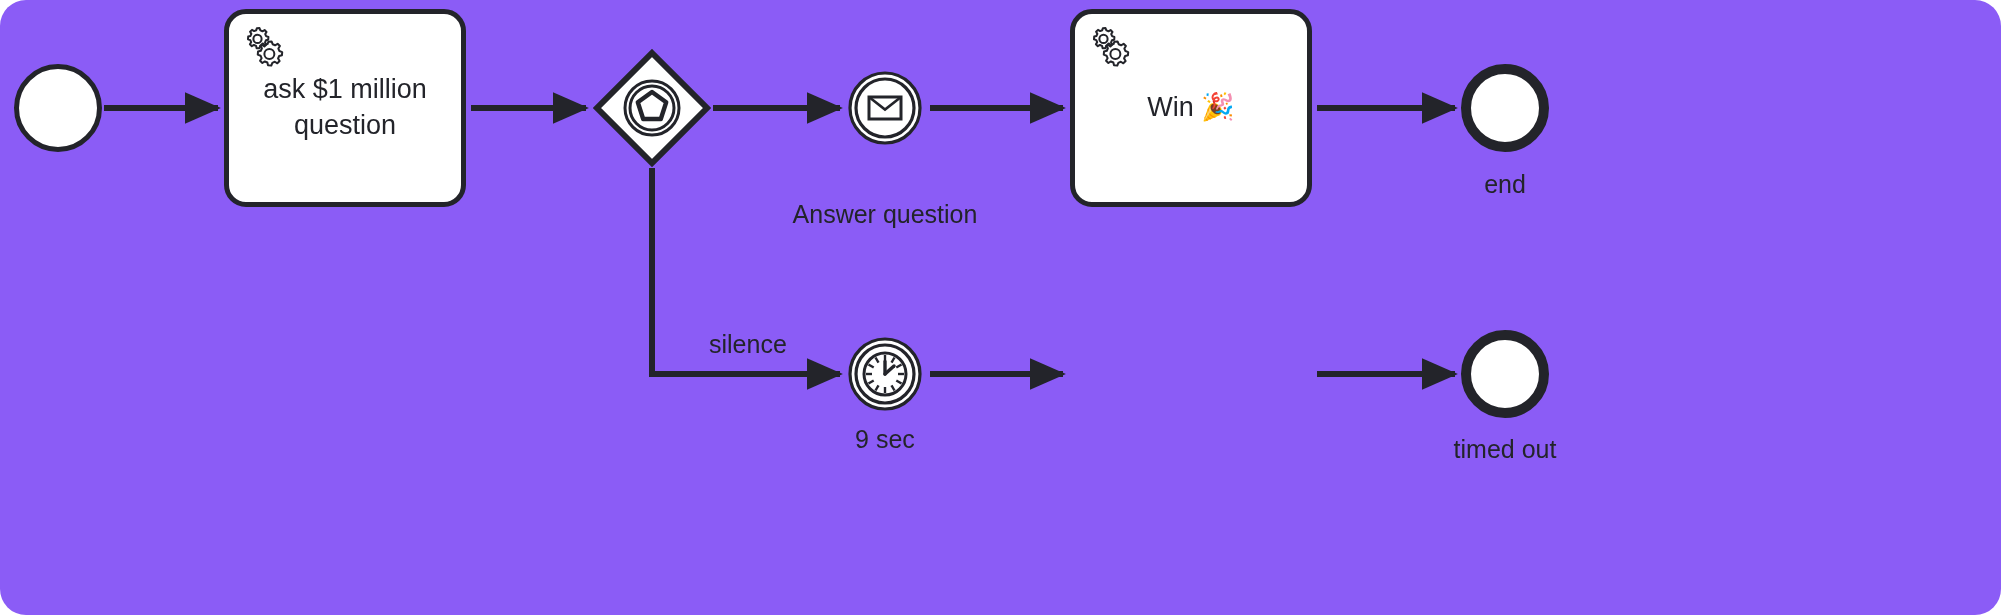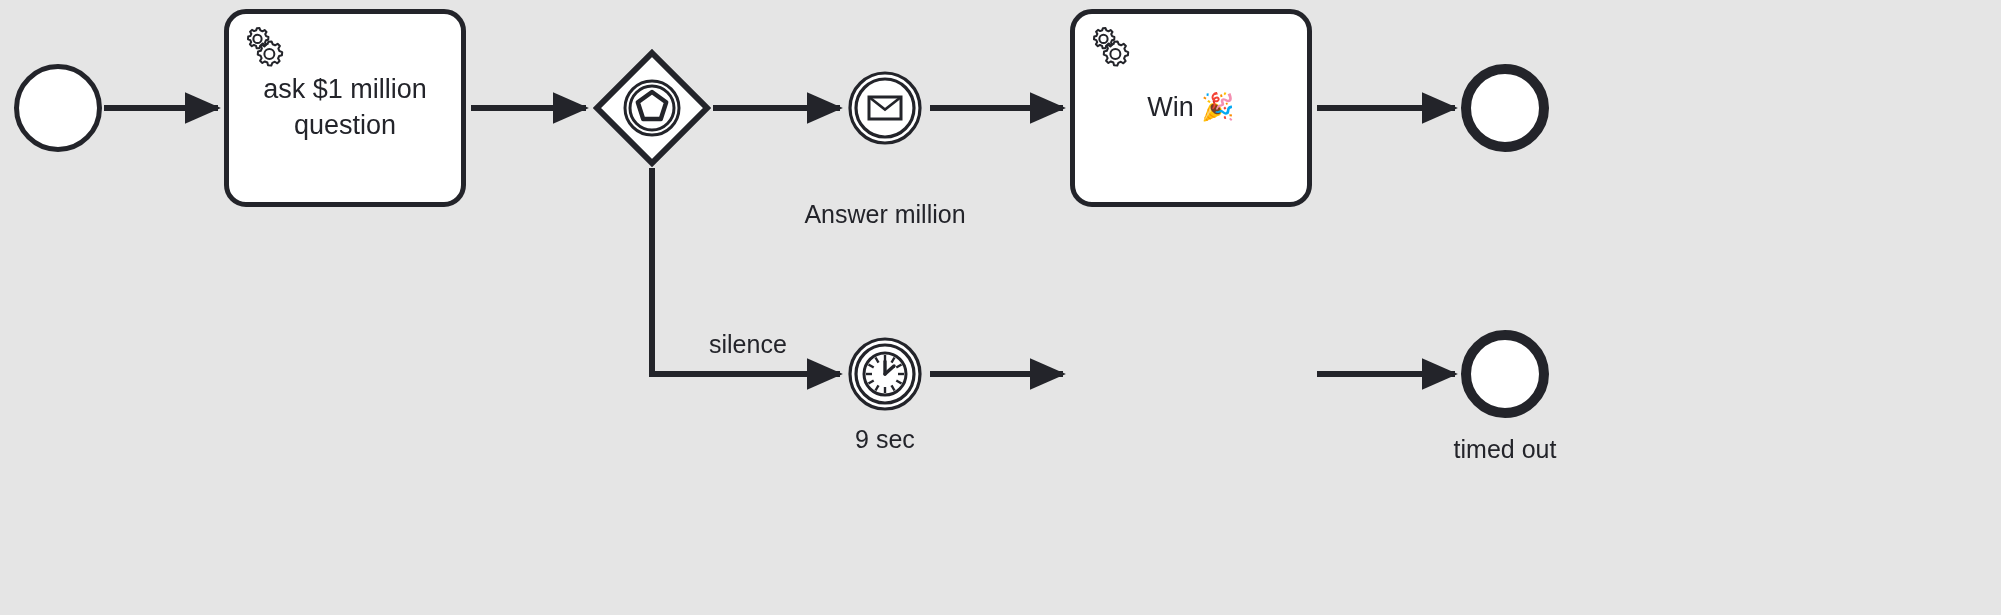--- a/index.html
+++ b/index.html
@@ -8,22 +8,23 @@
     padding: 0;
     background: #ffffff;
   }
   body {
     font-family: "Liberation Sans", sans-serif;
   }
   #canvas {
     position: relative;
     width: 2001px;
     height: 615px;
-    background: #e5e5e5;
+    background: #8b5cf6;
     overflow: hidden;
+    border-radius: 26px;
   }
   #edges {
     position: absolute;
     left: 0;
     top: 0;
     width: 2001px;
     height: 615px;
     pointer-events: none;
   }
   .node {
@@ -151,37 +152,38 @@
   <div class="node interm-event" style="left:847px; top:70px;">
     <svg width="76" height="76" viewBox="0 0 76 76" xmlns="http://www.w3.org/2000/svg">
       <circle cx="38" cy="38" r="35" fill="#ffffff" stroke="#23242a" stroke-width="3.2"></circle>
       <circle cx="38" cy="38" r="29" fill="#ffffff" stroke="#23242a" stroke-width="3.2"></circle>
       <g>
         <rect x="22" y="27" width="32" height="22" fill="#ffffff" stroke="#23242a" stroke-width="3"></rect>
         <path d="M22 27 L38 39.5 L54 27" fill="none" stroke="#23242a" stroke-width="2.6"></path>
       </g>
     </svg>
   </div>
-  <div class="label label-center" style="left:745px; top:200px; width:280px;">Answer million</div>
+  <div class="label label-center" style="left:745px; top:200px; width:280px;">Answer question</div>
 
   <div class="node task" style="left:1070px; top:9px;">
     <span class="task-icon">
       <svg viewBox="0 0 48 48" width="46" height="46" xmlns="http://www.w3.org/2000/svg">
         <g fill="none" stroke="#23242a" stroke-width="2.1" stroke-linejoin="round">
           <path d="M16.5 4.5 l2.8 -0.2 l0.9 2.4 l2.2 0.9 l2.2 -1.3 l2.0 2.0 l-1.3 2.2 l0.9 2.2 l2.4 0.9 l-0.2 2.8 l-2.4 0.6 l-0.9 2.2 l1.3 2.2 l-2.0 2.0 l-2.2 -1.3 l-2.2 0.9 l-0.9 2.4 l-2.8 -0.2 l-0.6 -2.4 l-2.2 -0.9 l-2.2 1.3 l-2.0 -2.0 l1.3 -2.2 l-0.9 -2.2 l-2.4 -0.9 l0.2 -2.8 l2.4 -0.6 l0.9 -2.2 l-1.3 -2.2 l2.0 -2.0 l2.2 1.3 l2.2 -0.9 z"></path>
           <circle cx="17.2" cy="15.6" r="4.3"></circle>
           <path d="M28.5 18.5 l3.4 -0.3 l1.1 2.9 l2.6 1.1 l2.6 -1.6 l2.4 2.4 l-1.6 2.6 l1.1 2.6 l2.9 1.1 l-0.3 3.4 l-2.9 0.7 l-1.1 2.6 l1.6 2.6 l-2.4 2.4 l-2.6 -1.6 l-2.6 1.1 l-1.1 2.9 l-3.4 -0.3 l-0.7 -2.9 l-2.6 -1.1 l-2.6 1.6 l-2.4 -2.4 l1.6 -2.6 l-1.1 -2.6 l-2.9 -1.1 l0.3 -3.4 l2.9 -0.7 l1.1 -2.6 l-1.6 -2.6 l2.4 -2.4 l2.6 1.6 l2.6 -1.1 z"></path>
           <circle cx="29.6" cy="31.3" r="5.2"></circle>
         </g>
       </svg>
     </span>
     <span class="task-label">Win 🎉</span>
   </div>
 
   <div class="node event-circle end-event" style="left:1461px; top:64px;"></div>
+  <div class="label label-center" style="left:1405px; top:170px; width:200px;">end</div>
 
   <div class="label" style="left:678px; top:330px;margin-left:31px;">silence</div>
 
   <div class="node interm-event" style="left:847px; top:336px;">
     <svg width="76" height="76" viewBox="0 0 76 76" xmlns="http://www.w3.org/2000/svg">
       <circle cx="38" cy="38" r="35" fill="#ffffff" stroke="#23242a" stroke-width="3.2"></circle>
       <circle cx="38" cy="38" r="29" fill="#ffffff" stroke="#23242a" stroke-width="3.2"></circle>
       <g>
         <circle cx="38" cy="38" r="21" fill="#ffffff" stroke="#23242a" stroke-width="3"></circle>
         <g stroke="#23242a" stroke-width="2.4">

